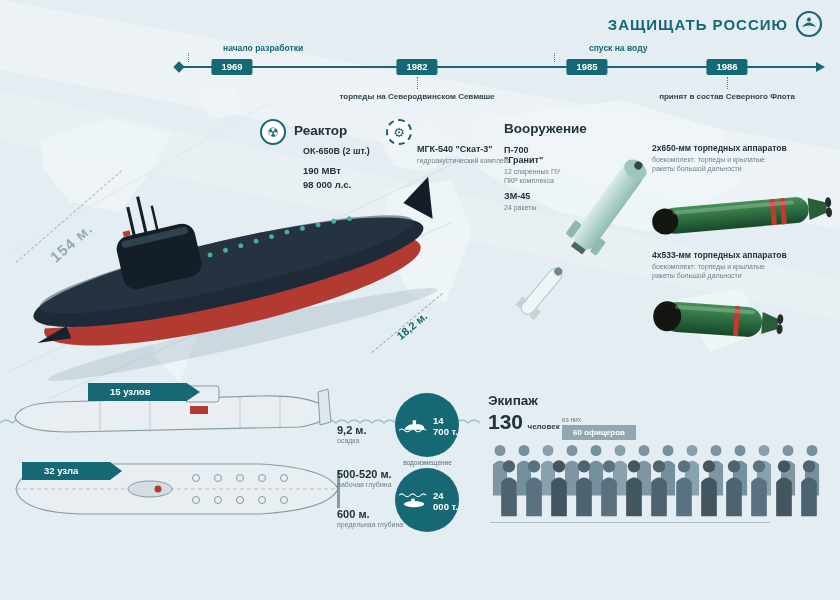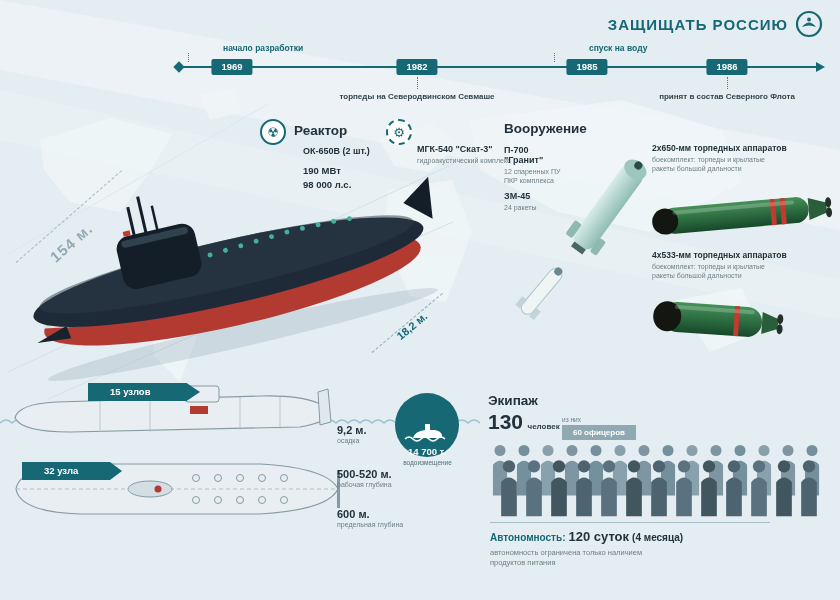--- a/index.html
+++ b/index.html
@@ -41,21 +41,21 @@
   .spec-big { font-size:9.5px; font-weight:bold; color:#22323c; line-height:1.5; }
   .spec-desc { font-size:7px; color:#6d7f88; line-height:1.3; }
 
   .torp-title { font-size:8.5px; font-weight:bold; color:#22323c; }
   .torp-desc { font-size:7px; color:#6d7f88; line-height:1.35; margin-top:2px; width:118px; }
 
   
   .ribbon { height:18px; background:#156874; color:#fff; font-size:9.5px; font-weight:bold; line-height:18px; padding-left:22px; clip-path:polygon(0 0, 88% 0, 100% 50%, 88% 100%, 0 100%); }
   .val { font-size:11px; font-weight:bold; color:#22323c; }
   .val-lab { font-size:7px; color:#6d7f88; margin-top:1px; }
-  .disp-circle { width:64px; height:64px; border-radius:50%; background:#156874; display:flex; flex-direction:column; align-items:center; justify-content:flex-end; }
+  .disp-circle { width:64px; height:64px; border-radius:50%; background:#156874; display:flex; align-items:center; justify-content:center; }
   .disp-text { color:#fff; font-size:9.5px; font-weight:bold; margin-top:1px; }
   .disp-label { font-size:6.5px; color:#58707a; text-align:center; }
 
   .crew-num { font-size:21px; font-weight:bold; color:#22323c; }
   .crew-unit { font-size:8px; color:#33424b; font-weight:bold; }
   .of-which { font-size:6.5px; color:#6d7f88; }
   .officers-bar { width:74px; height:15px; background:#90a8b2; color:#fff; font-size:8px; font-weight:bold; line-height:15px; text-align:center; }
   .aut-rule { width:280px; border-top:1px solid #a9bdc6; }
   .aut-label { font-size:10px; font-weight:bold; color:#156874; }
   .aut-value { font-size:13px; font-weight:bold; color:#22323c; margin:0 3px; }
@@ -279,20 +279,28 @@
 
   <div class="abs disp-circle" style="left:395px;top:393px">
     <svg width="56" height="28" viewBox="0 0 56 28">
       <path d="M6,22 q4,-4 8,0 t8,0 t8,0 t8,0 t8,0" stroke="#fff" stroke-width="1.5" fill="none"></path>
       <path d="M14,21 Q16,14 26,13 L36,13 Q42,14 43,18 L43,21 Z" fill="#fff"></path>
       <rect x="26" y="7" width="5" height="7" fill="#fff"></rect>
     </svg>
     <div class="disp-text">14 700 т.</div>
   </div>
   <div class="abs disp-label" style="left:385px;top:459px;width:85px">водоизмещение</div>
+  <div class="abs disp-circle" style="left:395px;top:468px">
+    <svg width="56" height="28" viewBox="0 0 56 28">
+      <path d="M6,7 q4,-4 8,0 t8,0 t8,0 t8,0 t8,0" stroke="#fff" stroke-width="1.5" fill="none"></path>
+      <ellipse cx="28" cy="20" rx="15" ry="4.5" fill="#fff"></ellipse>
+      <rect x="24" y="12" width="5" height="6" fill="#fff"></rect>
+    </svg>
+    <div class="disp-text">24 000 т.</div>
+  </div>
 
   <div class="abs sec-h" style="left:488px;top:393px">Экипаж</div>
   <div class="abs" style="left:488px;top:410px">
     <span class="crew-num">130</span>
     <span class="crew-unit">человек</span>
   </div>
   <div class="abs of-which" style="left:562px;top:416px">из них</div>
   <div class="abs officers-bar" style="left:562px;top:425px">60 офицеров</div>
   <svg class="abs" style="left:487px;top:440px" width="345" height="80" viewBox="0 0 345 80">
     <defs>
@@ -325,18 +333,14 @@
         <use href="#person-shape" x="162" y="18" width="20" height="60" fill="#4d6370"></use>
         <use href="#person-shape" x="187" y="18" width="20" height="60" fill="#5a7280"></use>
         <use href="#person-shape" x="212" y="18" width="20" height="60" fill="#42565f"></use>
         <use href="#person-shape" x="237" y="18" width="20" height="60" fill="#4d6370"></use>
         <use href="#person-shape" x="262" y="18" width="20" height="60" fill="#5a7280"></use>
         <use href="#person-shape" x="287" y="18" width="20" height="60" fill="#42565f"></use>
         <use href="#person-shape" x="312" y="18" width="20" height="60" fill="#4d6370"></use>
       </g>
   </svg>
   <div class="abs aut-rule" style="left:490px;top:522px"></div>
-  <div class="abs" style="left:490px;top:527px">
-    <span class="aut-label">Автономность:</span><span class="aut-value">120 суток</span><span class="aut-months">(4 месяца)</span>
-    <div class="aut-note">автономность ограничена только наличием продуктов питания</div>
-  </div>
 
 </div>
 
 </body></html>

